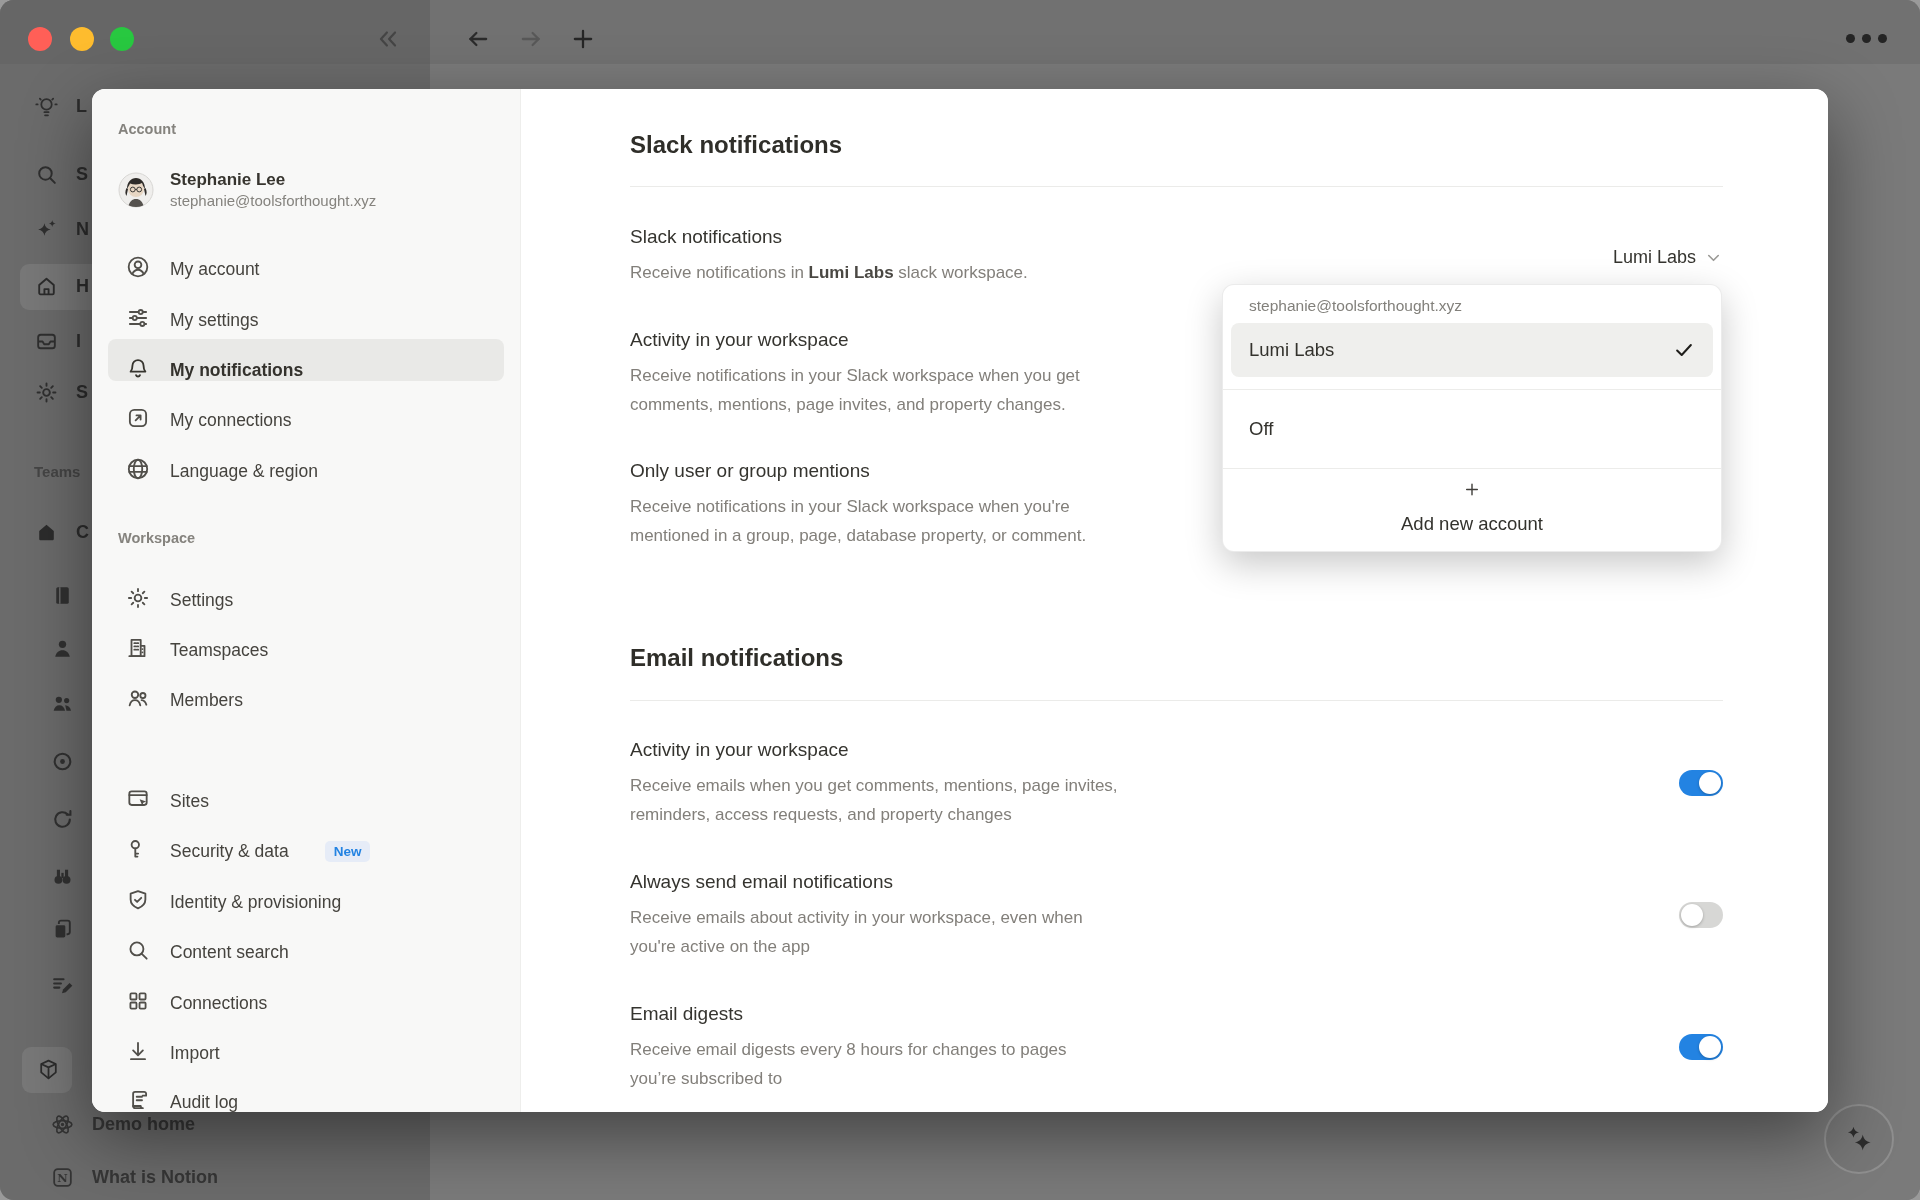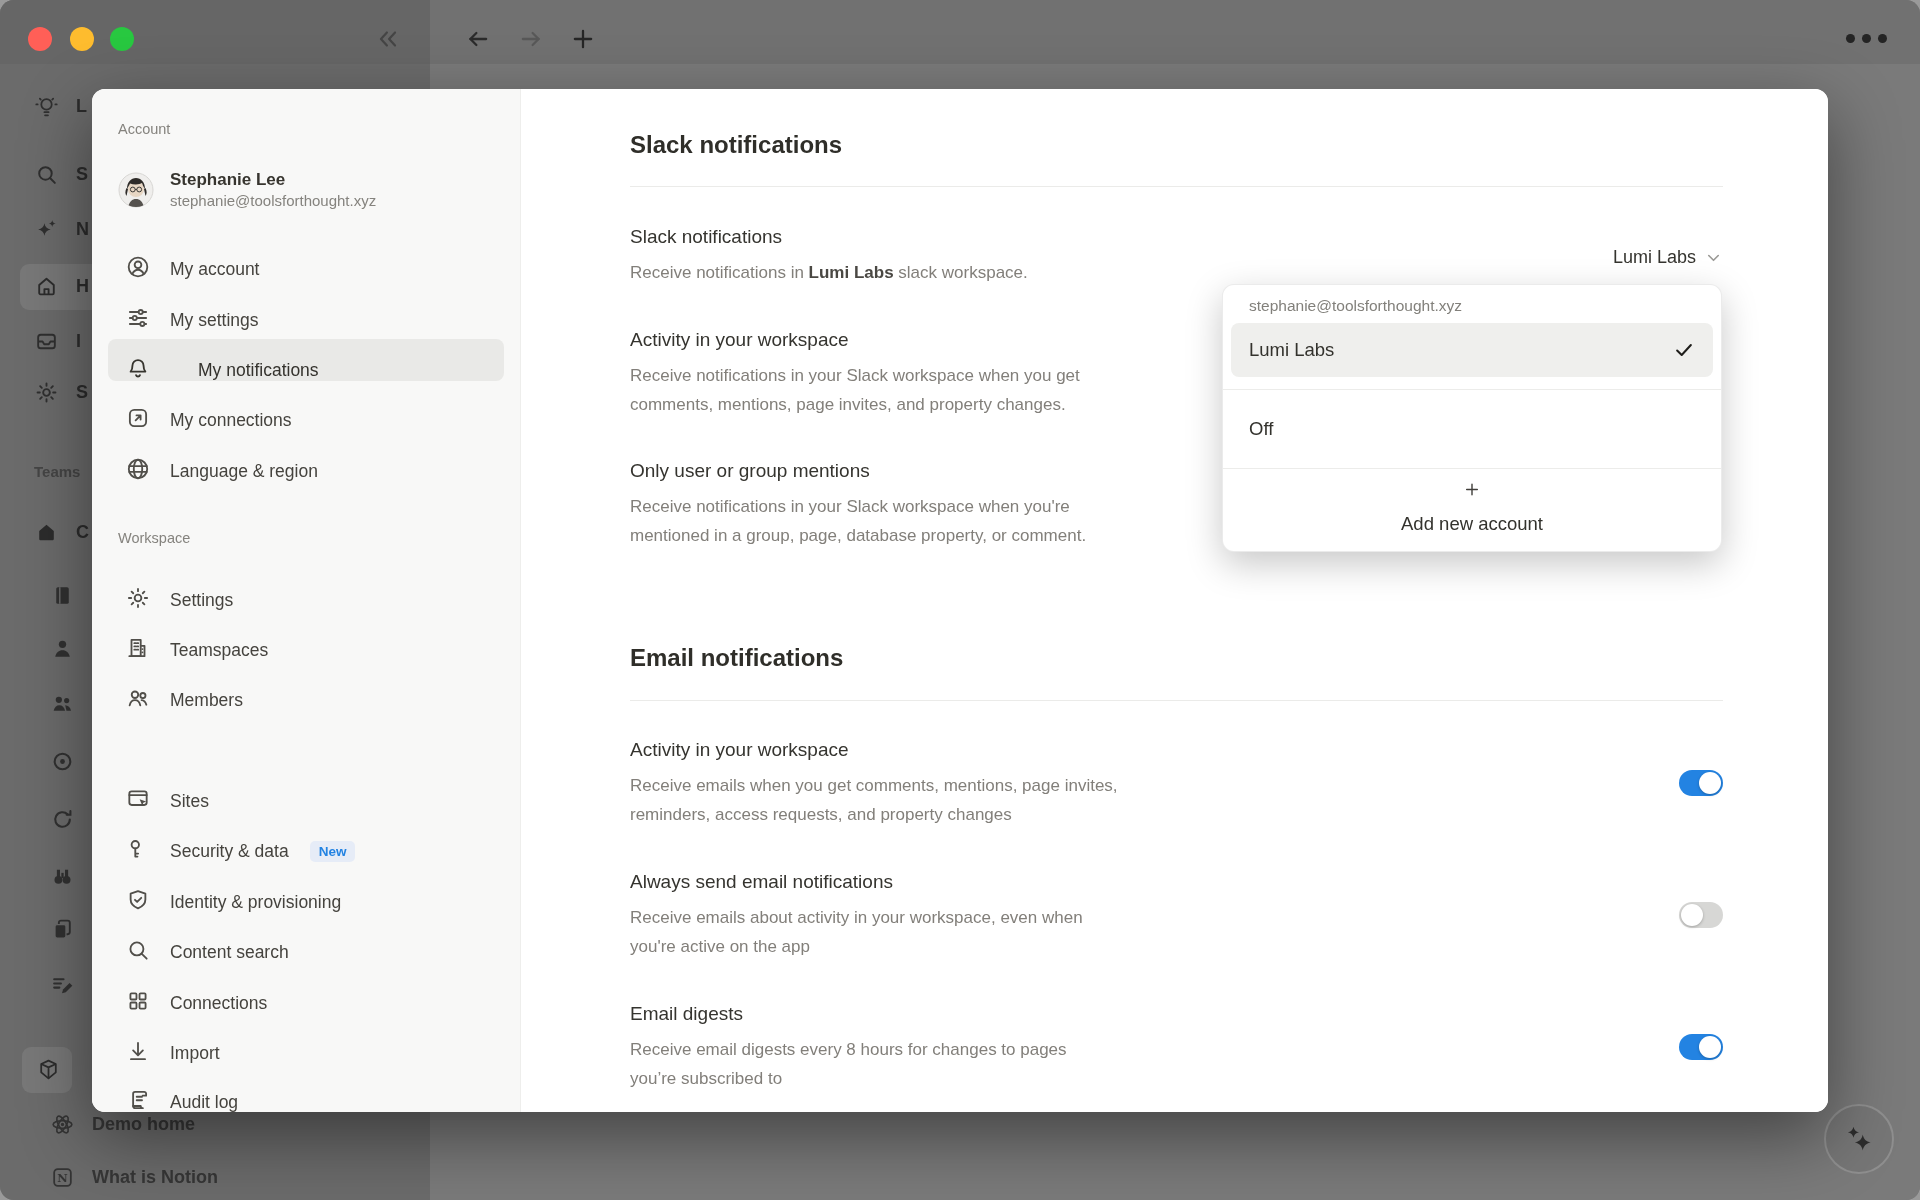--- a/index.html
+++ b/index.html
@@ -16,30 +16,30 @@
   .teams-lbl{position:absolute;left:34px;top:463px;font-size:15px;font-weight:600;color:#454545;}
   .bot-lbl{font-size:18px;font-weight:600;color:#363636;}
   .bi{width:25px;height:25px;flex:0 0 auto;}
   .tb-ic{position:absolute;top:26px;width:26px;height:26px;}
   .dots{position:absolute;left:1846px;top:34px;display:flex;gap:7px;}
   .dots i{width:9px;height:9px;border-radius:50%;background:#242424;display:block;}
   .ai-fab{position:absolute;left:1824px;top:1104px;width:66px;height:66px;border-radius:50%;border:2px solid #8f8f8f;background:#767676;display:flex;align-items:center;justify-content:center;}
   
   .modal{position:absolute;left:92px;top:89px;width:1736px;height:1023px;background:#fff;border-radius:13px;box-shadow:0 24px 70px rgba(0,0,0,.45);display:flex;z-index:10;}
   .msb{position:relative;width:428px;flex:0 0 auto;background:#f8f8f7;border-right:1px solid #eeeeec;border-radius:13px 0 0 13px;}
-  .msb-label{position:absolute;left:26px;font-size:14.5px;font-weight:400;color:#85837e;}
+  .msb-label{position:absolute;left:26px;font-size:14.5px;font-weight:700;color:#85837e;}
   .user{position:absolute;left:26px;top:80px;display:flex;gap:16px;align-items:center;}
   .user .nm{font-size:17px;font-weight:700;color:#37352f;line-height:22px;}
   .user .em{font-size:15px;color:#85837e;line-height:20px;}
   .mitem{position:absolute;left:16px;width:396px;height:42px;border-radius:8px;display:flex;align-items:flex-end;padding-left:17px;box-sizing:border-box;gap:19px;color:#514f4a;}
   .mitem .lbl{font-size:17.5px;font-weight:500;color:#45433e;}
   .mitem.sel{background:#e9e9e7;}
-  .mitem.sel .lbl{font-weight:400;color:#34322d;margin-left:28px;}
+  .mitem.sel .lbl{font-weight:700;color:#34322d;}
   .mitem.sel{color:#37352f;}
-  .badge{margin-left:2px;background:#e6ecf7;color:#2383e2;font-size:13.5px;font-weight:700;padding:3px 9px;border-radius:5px;}
+  .badge{margin-left:17px;background:#e6ecf7;color:#2383e2;font-size:13.5px;font-weight:700;padding:3px 9px;border-radius:5px;}
   .si{width:26px;height:26px;flex:0 0 auto;fill:none;stroke:currentColor;stroke-width:1.7;stroke-linecap:round;stroke-linejoin:round;}
   
   .mmain{position:relative;flex:1;border-radius:0 13px 13px 0;background:#fff;overflow:hidden;}
   .h1{position:absolute;left:109px;width:1093px;font-size:24px;font-weight:700;color:#2f2e29;}
   .divider{position:absolute;left:109px;width:1093px;height:1px;background:#ebebe9;}
   .crow{position:absolute;left:109px;width:1093px;}
   .crow .ttl{font-size:19px;font-weight:500;color:#35342f;line-height:28px;}
   .crow .dsc{margin-top:7px;font-size:17px;color:#827f7a;line-height:29px;}
   .crow .dsc b{color:#4a4843;font-weight:700;}
   .trigger{position:absolute;right:0;top:24px;display:flex;align-items:center;gap:8px;cursor:pointer;}

